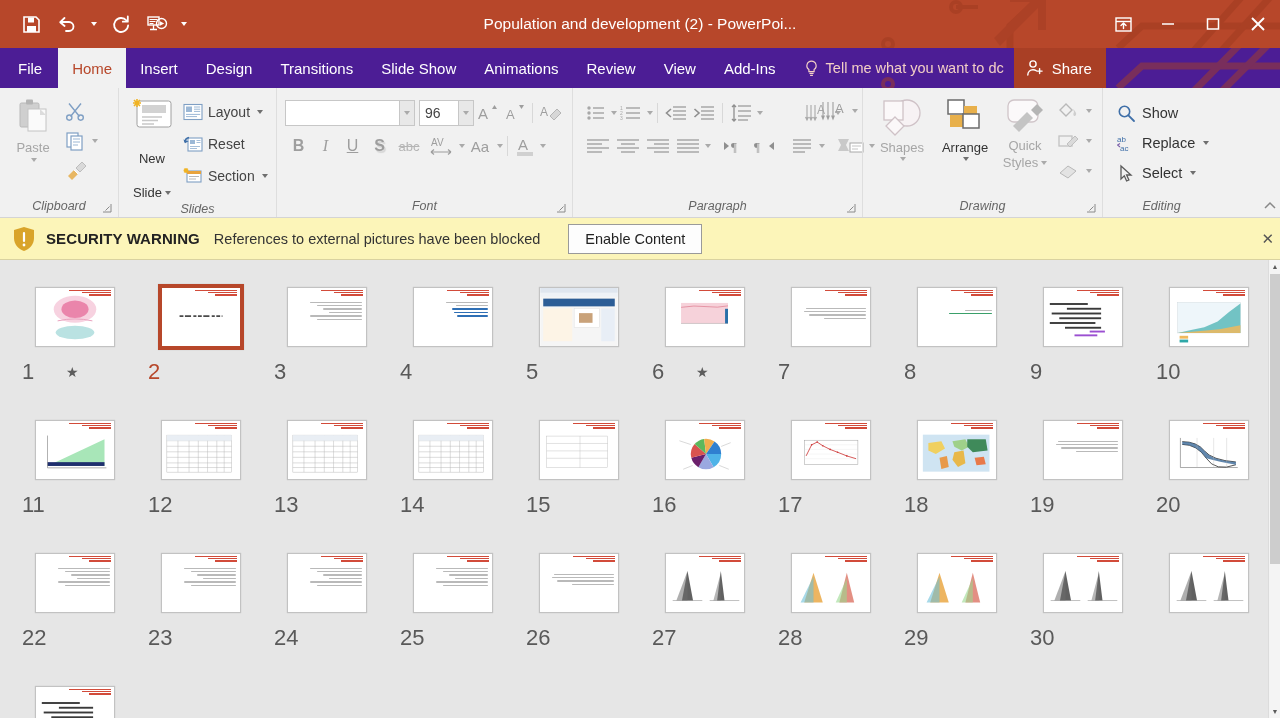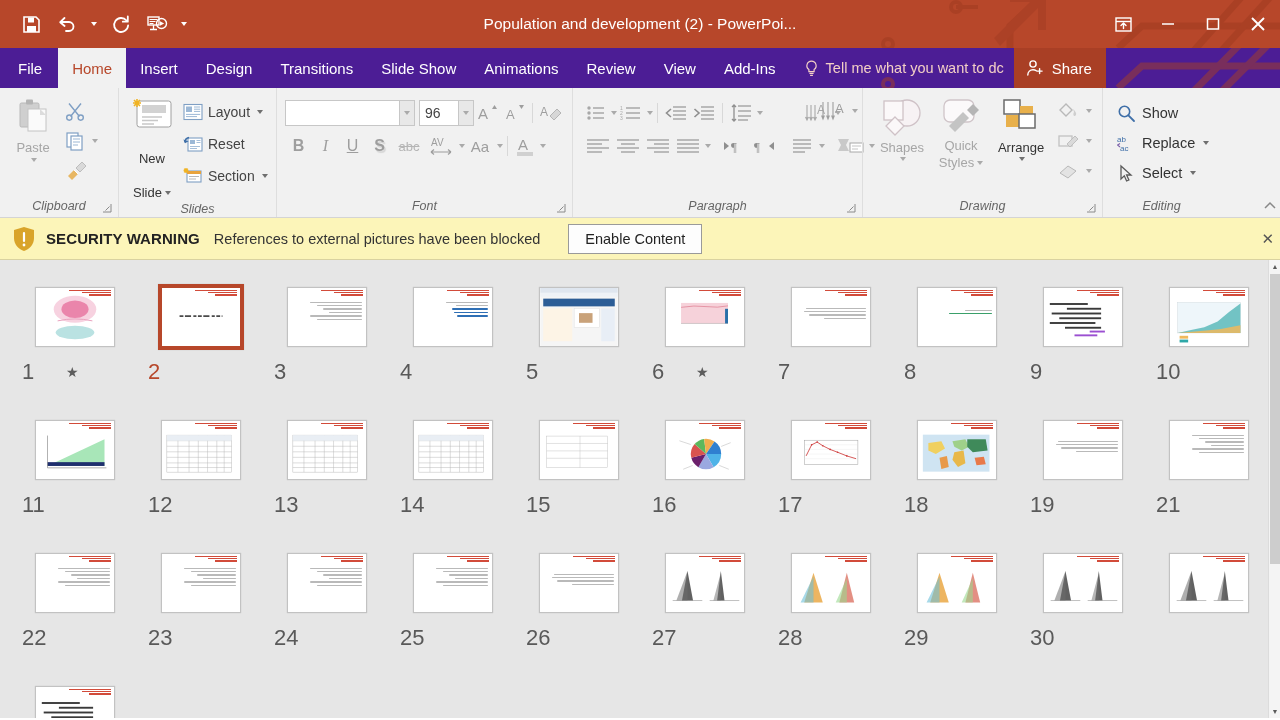--- a/index.html
+++ b/index.html
@@ -799,45 +799,45 @@
         <span class="icn">
           <svg width="48" height="40" viewBox="0 0 48 40">
               <circle cx="29" cy="15" r="13" fill="#f7f2f4" stroke="#cfc2c7" stroke-width="1.3"></circle>
               <rect x="6" y="3" width="19" height="19" fill="#fbf8f9" stroke="#cfc2c7" stroke-width="1.3"></rect>
               <path d="M17 19 L26 28 L17 37 L8 28 Z" fill="#fbf8f9" stroke="#cfc2c7" stroke-width="1.3"></path>
             </svg>
         </span>
         <span class="lbl">Shapes</span>
         <span class="cdown gray" style="margin-top:2px;"></span>
       </div>
-      <div class="bigbtn" style="width:56px;">
-        <span class="icn">
-          <svg width="44" height="38" viewBox="0 0 44 38">
-              <rect x="5" y="2" width="30" height="22" rx="6" fill="#fbf9fa" stroke="#d0c5c9" stroke-width="1.3"></rect>
-              <path d="M10 28 L24 14 L30 20 L16 34 Z" fill="#c4c4c4"></path>
-              <path d="M28 12 L34 6 L40 12 L34 18 Z" fill="#b5b5b5"></path>
-            </svg>
-        </span>
-        <span class="lbl">Quick</span>
-        <span class="lbl" style="display:flex;align-items:center;gap:3px;">
-          <span>Styles</span>
-          <span class="cdown gray" style="margin:0;"></span>
-        </span>
-      </div>
       <div class="bigbtn enabled" style="width:64px;">
         <span class="icn">
           <svg width="46" height="40" viewBox="0 0 46 40">
               <rect x="6" y="2" width="16" height="14" fill="#fff" stroke="#6b6b6b" stroke-width="1.5"></rect>
               <rect x="22" y="8" width="13" height="12" fill="#e8b04b"></rect>
               <rect x="8" y="17" width="13" height="12" fill="#e8b04b"></rect>
               <rect x="21" y="16" width="16" height="14" fill="#fff" stroke="#6b6b6b" stroke-width="1.5"></rect>
             </svg>
         </span>
         <span class="lbl">Arrange</span>
         <span class="cdown" style="margin-top:2px;"></span>
+      </div>
+      <div class="bigbtn" style="width:56px;">
+        <span class="icn">
+          <svg width="44" height="38" viewBox="0 0 44 38">
+              <rect x="5" y="2" width="30" height="22" rx="6" fill="#fbf9fa" stroke="#d0c5c9" stroke-width="1.3"></rect>
+              <path d="M10 28 L24 14 L30 20 L16 34 Z" fill="#c4c4c4"></path>
+              <path d="M28 12 L34 6 L40 12 L34 18 Z" fill="#b5b5b5"></path>
+            </svg>
+        </span>
+        <span class="lbl">Quick</span>
+        <span class="lbl" style="display:flex;align-items:center;gap:3px;">
+          <span>Styles</span>
+          <span class="cdown gray" style="margin:0;"></span>
+        </span>
       </div>
       <div style="display:flex;flex-direction:column;padding-top:2px;">
         <div class="smallbtn" style="height:30px;">
           <span class="icn">
             <svg width="22" height="20" viewBox="0 0 22 20">
                 <path d="M3 9 L9 3 L15 9 L9 15 Z" fill="none" stroke="#b9b9b9" stroke-width="1.4"></path>
                 <path d="M16 8 C19 11 20 13 18.5 14.5 C17 16 15.5 14 17 11" fill="#cfcfcf"></path>
               </svg>
           </span>
           <span class="cdown gray"></span>
@@ -1345,32 +1345,33 @@
         </div>
       </div>
       <div class="cell">
         <div class="thumbwrap">
           <div class="thumb">
             <div class="t-hdr">
               <i style="width:58%"></i>
               <i style="width:40%"></i>
               <i style="width:30%"></i>
             </div>
-            <div class="t-body">
-              <div class="t-line" style="width:74%"></div>
-              <div class="t-line" style="width:65%"></div>
-              <div class="t-line" style="width:56%"></div>
-              <div class="t-line" style="width:47%"></div>
-              <div class="t-line" style="width:74%"></div>
-              <div class="t-line" style="width:65%"></div>
-            </div>
-          </div>
-        </div>
-        <div class="numrow">
-          <span class="snum">21</span>
+            <svg viewBox="0 0 80 46" style="position:absolute;top:12px;left:3px;width:74px;height:45px">
+              <path d="M8 4 L8 36 L70 36" stroke="#666" fill="none" stroke-width=".6"></path>
+              <path d="M10 8 Q26 8 34 18 T68 30" stroke="#333" fill="none" stroke-width=".9"></path>
+              <path d="M10 11 Q26 11 36 26 T68 33" stroke="#333" fill="none" stroke-width=".9"></path>
+              <path d="M10 8 Q26 8 34 18 T68 30 L68 33 Q50 30 36 26 Q26 11 10 11 Z" fill="#2c5f92" opacity=".75"></path>
+              <g stroke="#bbb" stroke-width=".4">
+                <path d="M26 4v32M44 4v32M58 4v32"></path>
+              </g>
+            </svg>
+          </div>
+        </div>
+        <div class="numrow">
+          <span class="snum">20</span>
         </div>
       </div>
       <div class="cell">
         <div class="thumbwrap">
           <div class="thumb">
             <div class="t-hdr">
               <i style="width:58%"></i>
               <i style="width:40%"></i>
               <i style="width:30%"></i>
             </div>

